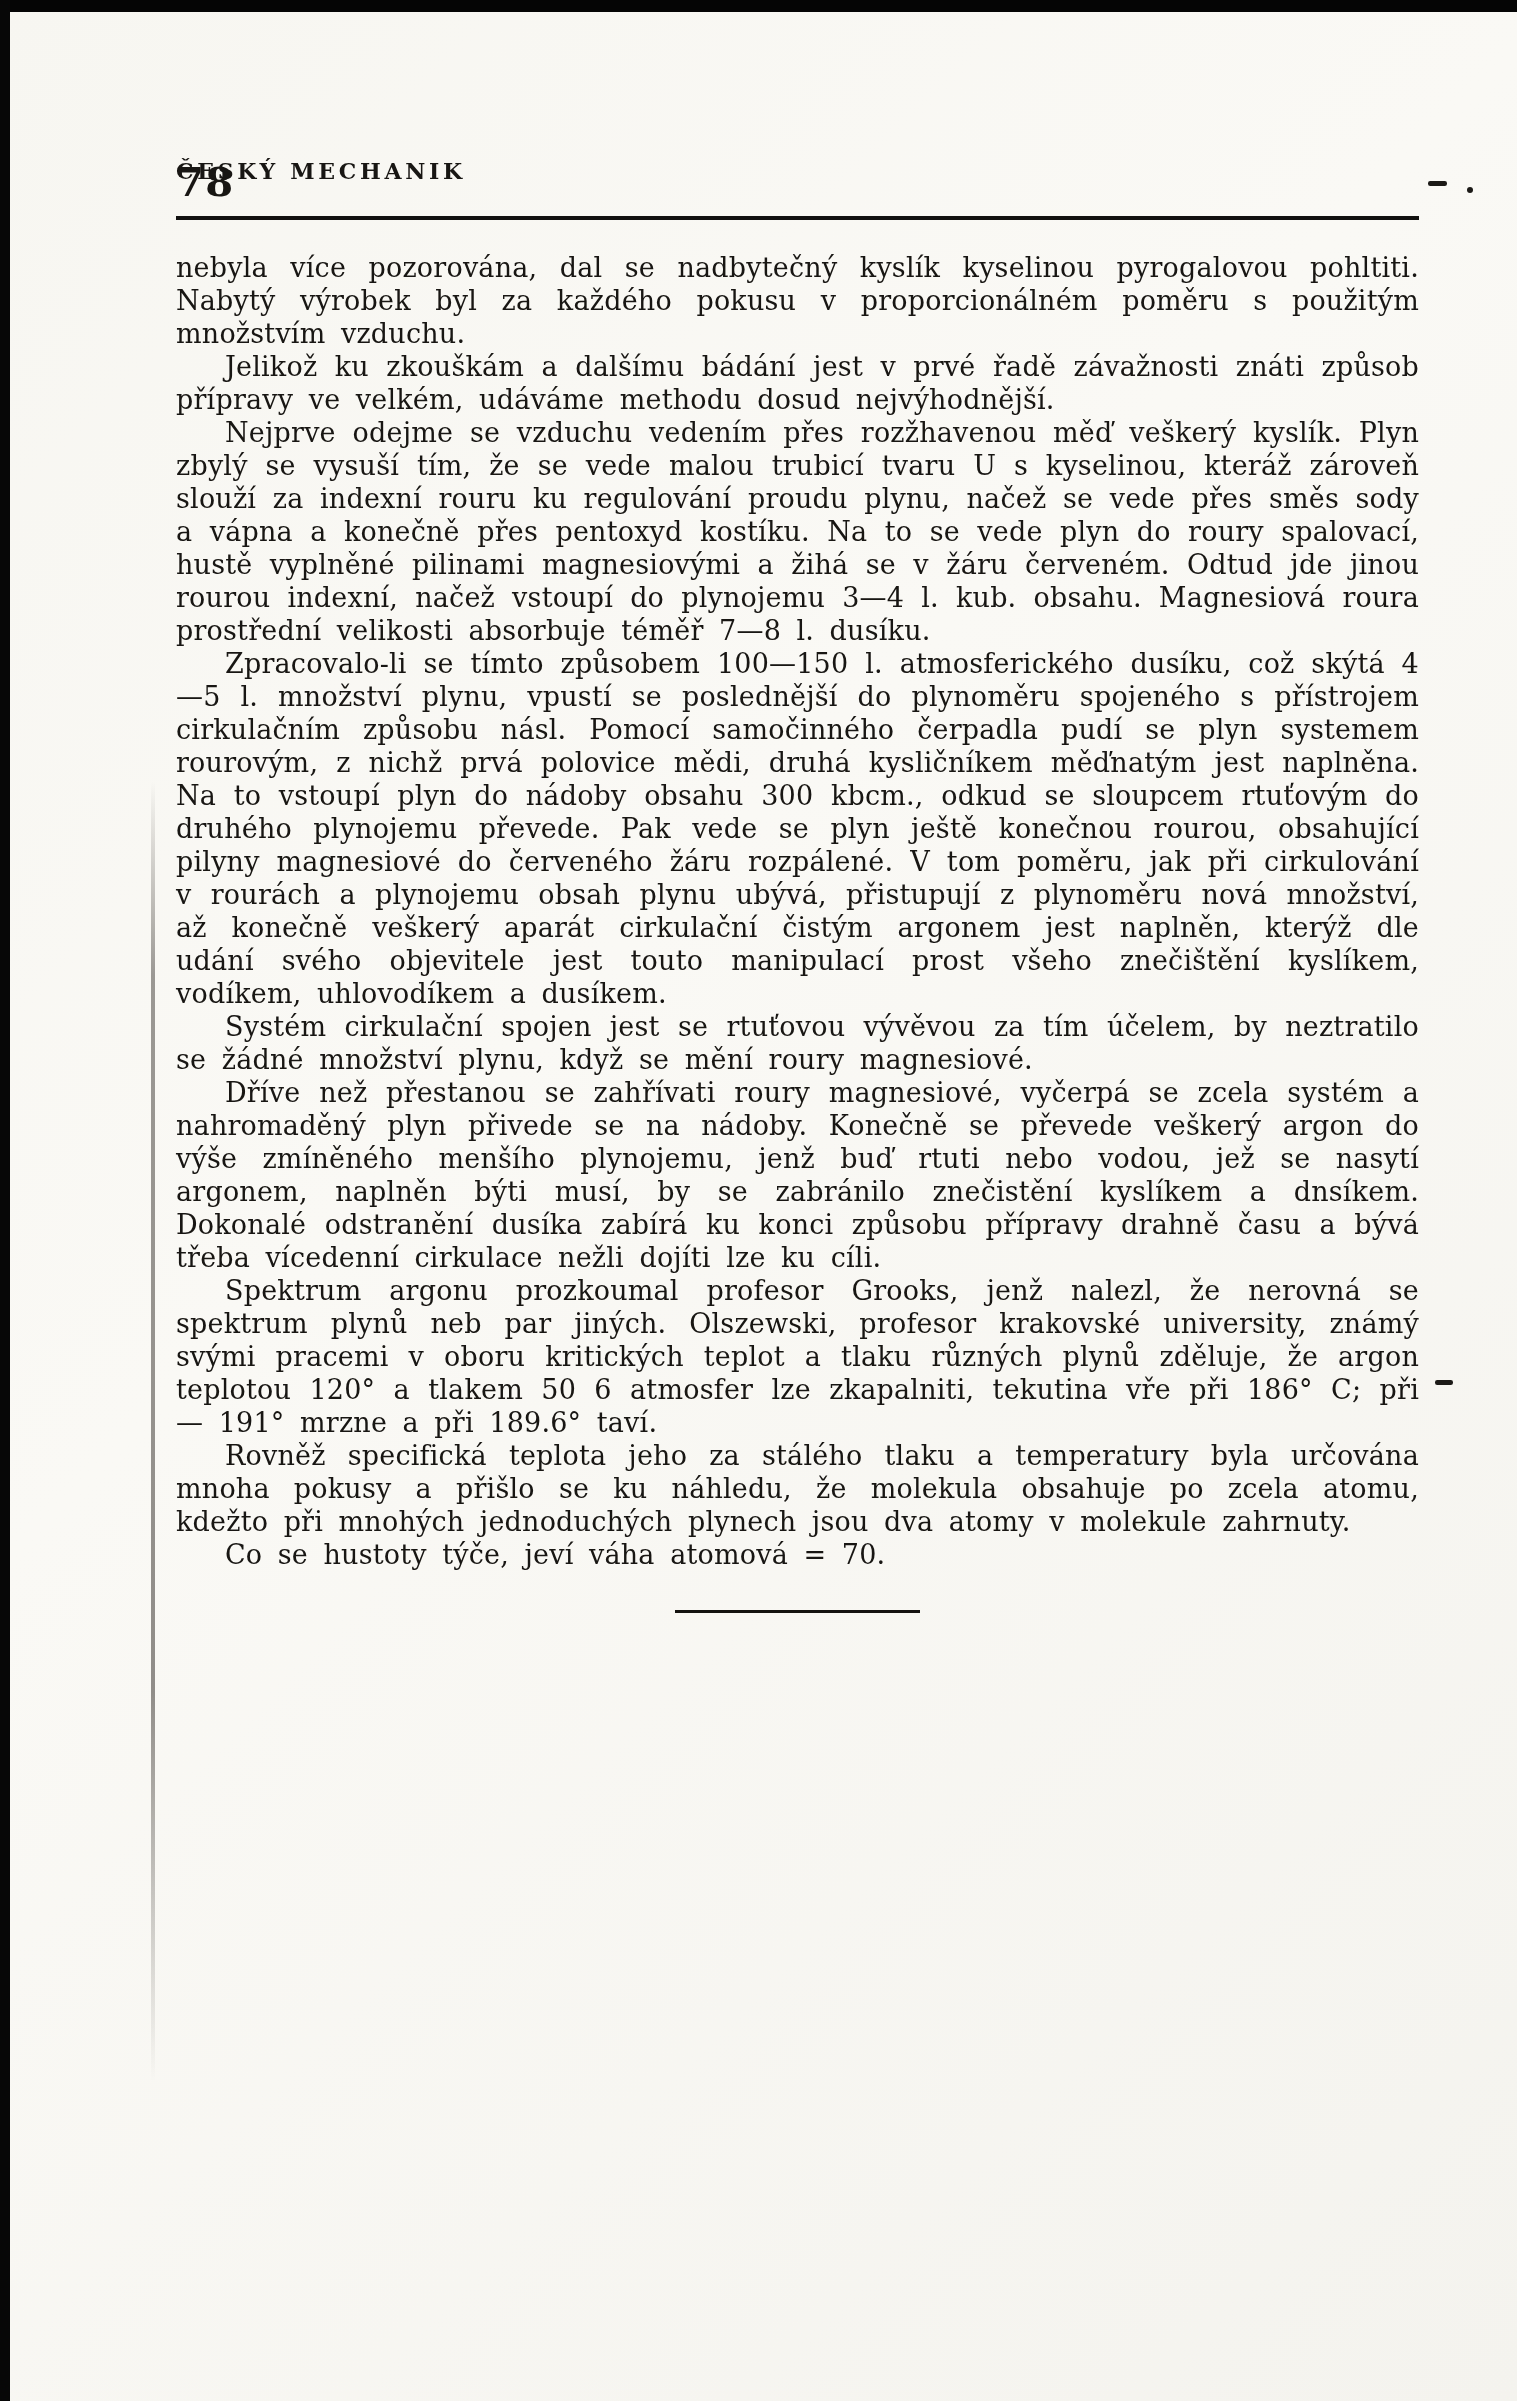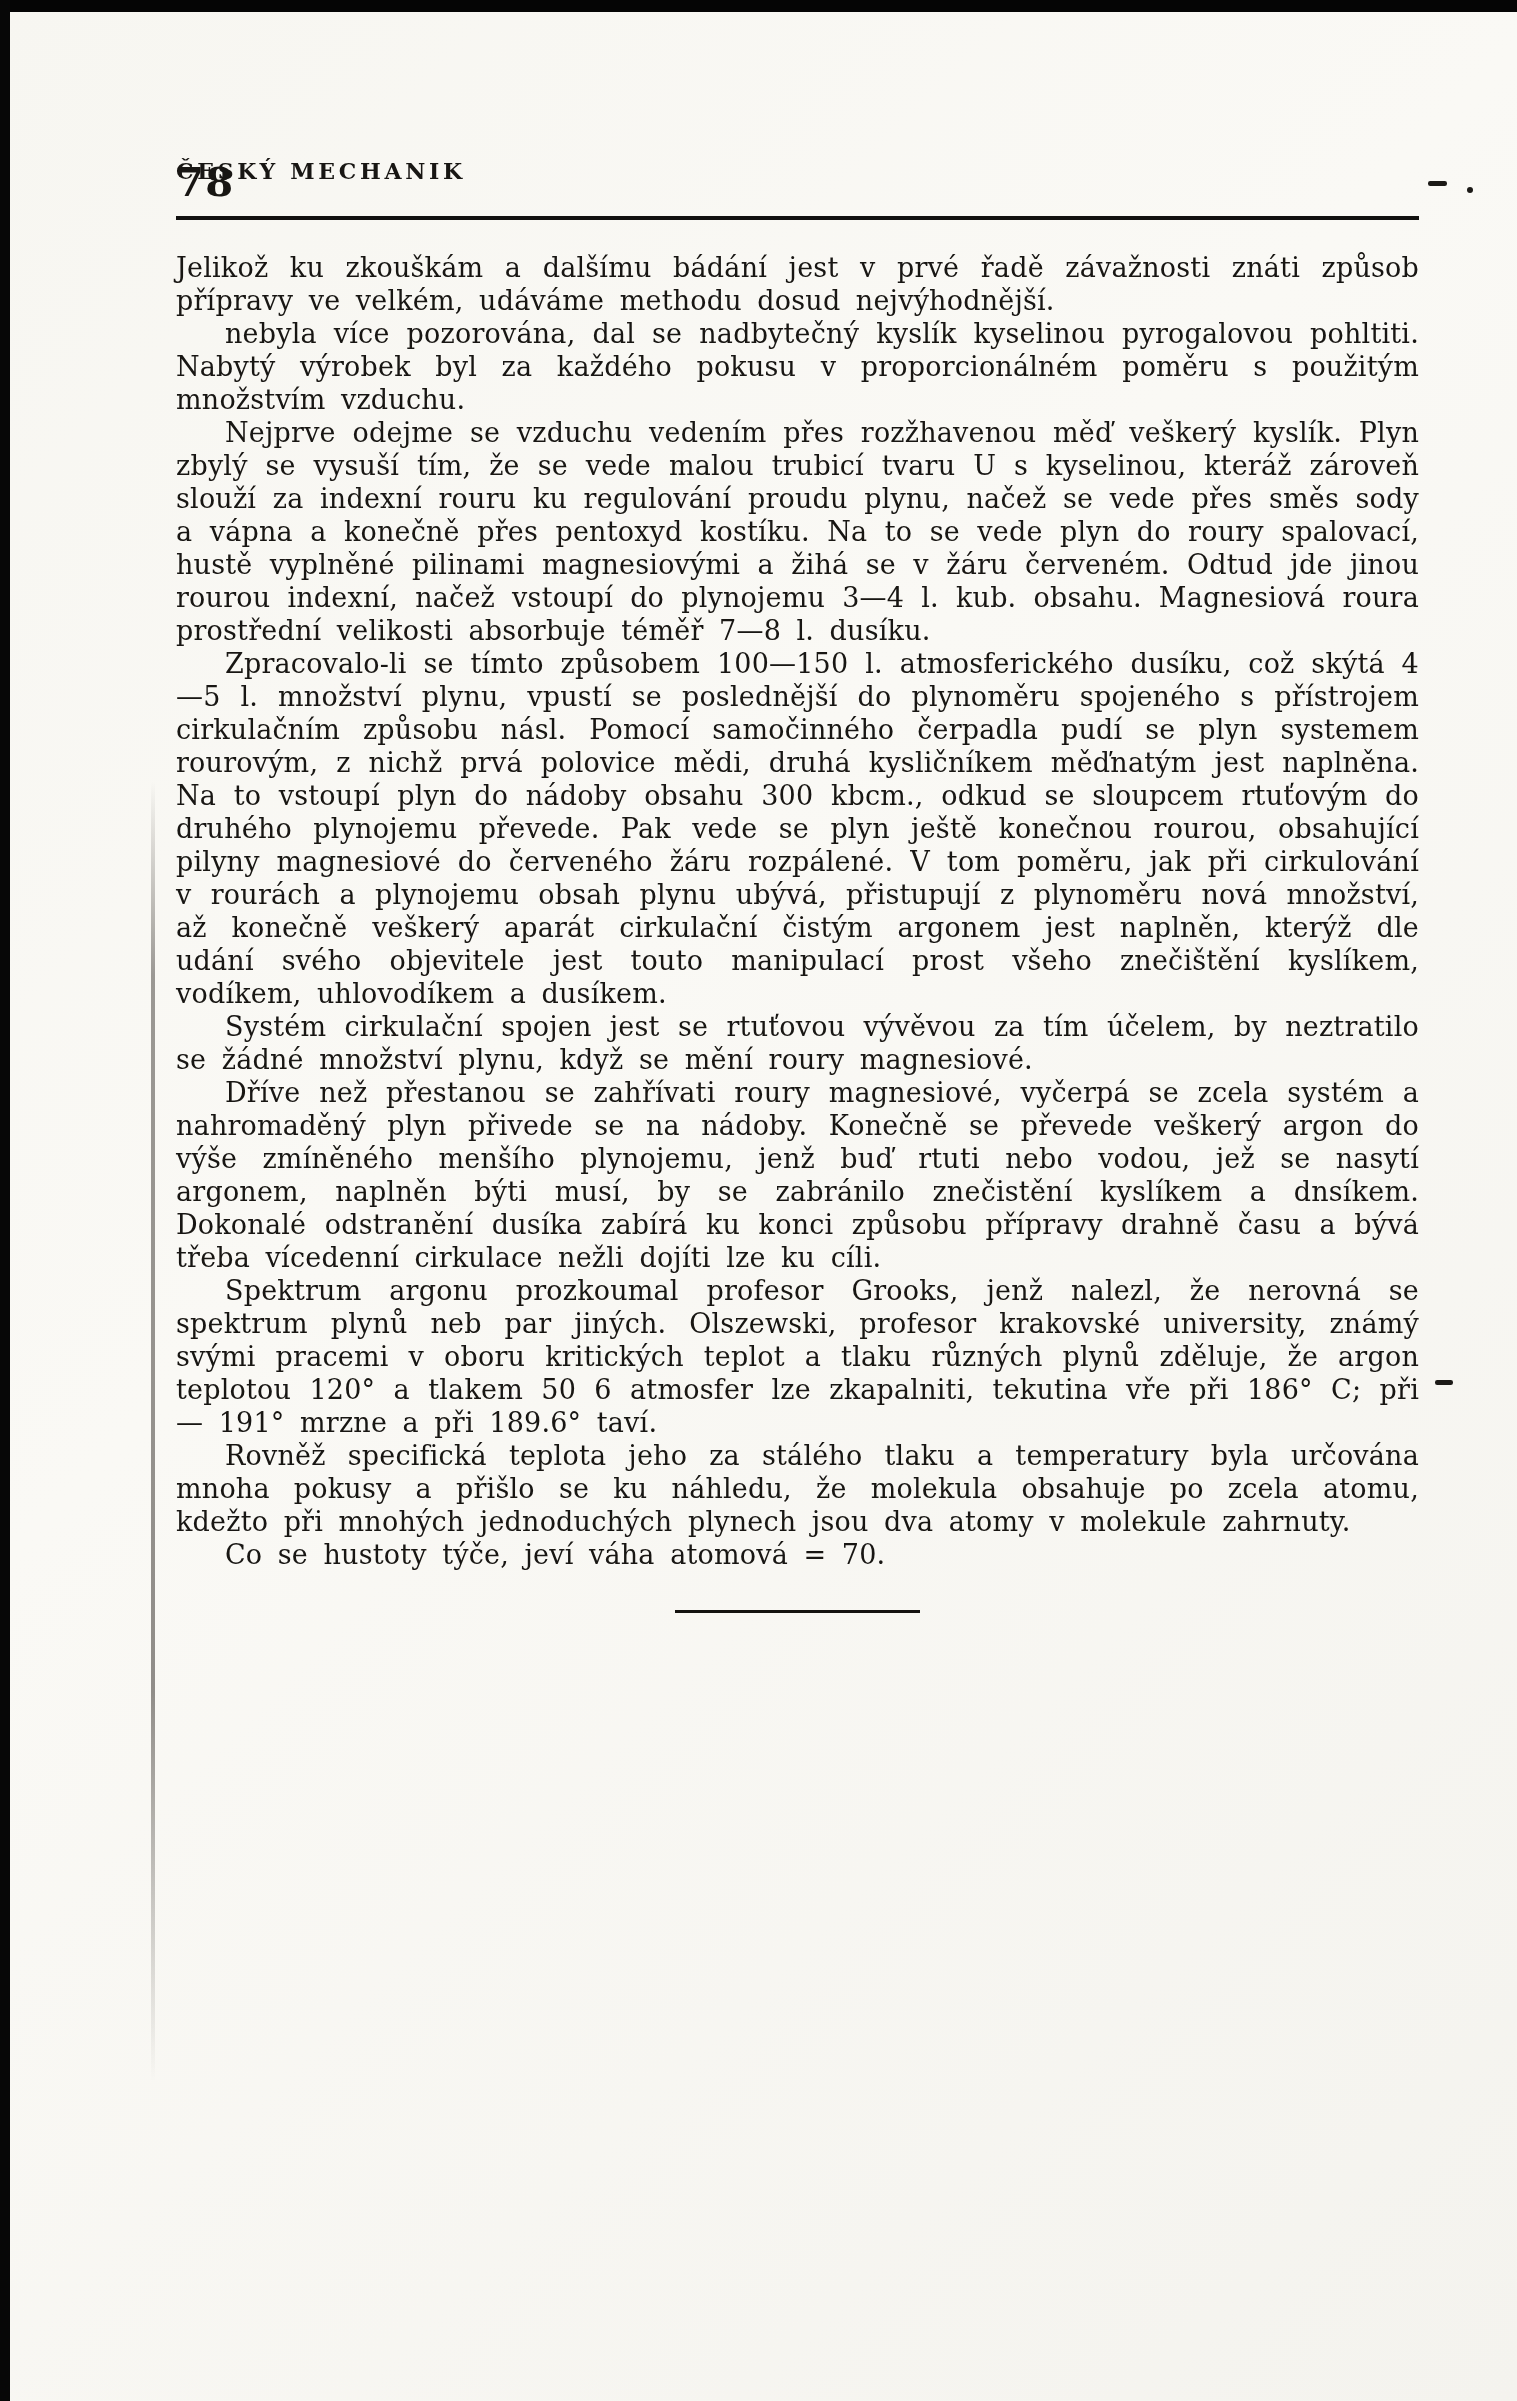--- a/index.html
+++ b/index.html
@@ -119,22 +119,22 @@
   <div class="content">
 
     <div class="header-row">
       <span class="page-number">78</span>
       <span class="journal-title">ČESKÝ MECHANIK</span>
     </div>
 
     <div class="header-rule"></div>
 
     <div class="body-text">
+        <p>nebyla více pozorována, dal se nadbytečný kyslík kyselinou pyrogalovou pohltiti. Nabytý výrobek byl za každého pokusu v proporcionálném poměru s použitým množstvím vzduchu.</p>
         <p>Jelikož ku zkouškám a dalšímu bádání jest v prvé řadě závažnosti znáti způsob přípravy ve velkém, udáváme methodu dosud nejvýhodnější.</p>
-        <p>nebyla více pozorována, dal se nadbytečný kyslík kyselinou pyrogalovou pohltiti. Nabytý výrobek byl za každého pokusu v proporcionálném poměru s použitým množstvím vzduchu.</p>
         <p>Nejprve odejme se vzduchu vedením přes rozžhavenou měď veškerý kyslík. Plyn zbylý se vysuší tím, že se vede malou trubicí tvaru U s kyselinou, kteráž zároveň slouží za indexní rouru ku regulování proudu plynu, načež se vede přes směs sody a vápna a konečně přes pentoxyd kostíku. Na to se vede plyn do roury spalovací, hustě vyplněné pilinami magnesiovými a žihá se v žáru červeném. Odtud jde jinou rourou indexní, načež vstoupí do plynojemu 3—4 l. kub. obsahu. Magnesiová roura prostřední velikosti absorbuje téměř 7—8 l. dusíku.</p>
         <p>Zpracovalo-li se tímto způsobem 100—150 l. atmosferického dusíku, což skýtá 4—5 l. množství plynu, vpustí se poslednější do plynoměru spojeného s přístrojem cirkulačním způsobu násl. Pomocí samočinného čerpadla pudí se plyn systemem rourovým, z nichž prvá polovice mědi, druhá kysličníkem měďnatým jest naplněna. Na to vstoupí plyn do nádoby obsahu 300 kbcm., odkud se sloupcem rtuťovým do druhého plynojemu převede. Pak vede se plyn ještě konečnou rourou, obsahující pilyny magnesiové do červeného žáru rozpálené. V tom poměru, jak při cirkulování v rourách a plynojemu obsah plynu ubývá, přistupují z plynoměru nová množství, až konečně veškerý aparát cirkulační čistým argonem jest naplněn, kterýž dle udání svého objevitele jest touto manipulací prost všeho znečištění kyslíkem, vodíkem, uhlovodíkem a dusíkem.</p>
         <p>Systém cirkulační spojen jest se rtuťovou vývěvou za tím účelem, by neztratilo se žádné množství plynu, když se mění roury magnesiové.</p>
         <p>Dříve než přestanou se zahřívati roury magnesiové, vyčerpá se zcela systém a nahromaděný plyn přivede se na nádoby. Konečně se převede veškerý argon do výše zmíněného menšího plynojemu, jenž buď rtuti nebo vodou, jež se nasytí argonem, naplněn býti musí, by se zabránilo znečistění kyslíkem a dnsíkem. Dokonalé odstranění dusíka zabírá ku konci způsobu přípravy drahně času a bývá třeba vícedenní cirkulace nežli dojíti lze ku cíli.</p>
         <p>Spektrum argonu prozkoumal profesor Grooks, jenž nalezl, že nerovná se spektrum plynů neb par jiných. Olszewski, profesor krakovské university, známý svými pracemi v oboru kritických teplot a tlaku různých plynů zděluje, že argon teplotou 120° a tlakem 50 6 atmosfer lze zkapalniti, tekutina vře při 186° C; při — 191° mrzne a při 189.6° taví.</p>
         <p>Rovněž specifická teplota jeho za stálého tlaku a temperatury byla určována mnoha pokusy a přišlo se ku náhledu, že molekula obsahuje po zcela atomu, kdežto při mnohých jednoduchých plynech jsou dva atomy v molekule zahrnuty.</p>
         <p>Co se hustoty týče, jeví váha atomová = 70.</p>
       </div>
 
     <div class="end-rule"></div>

